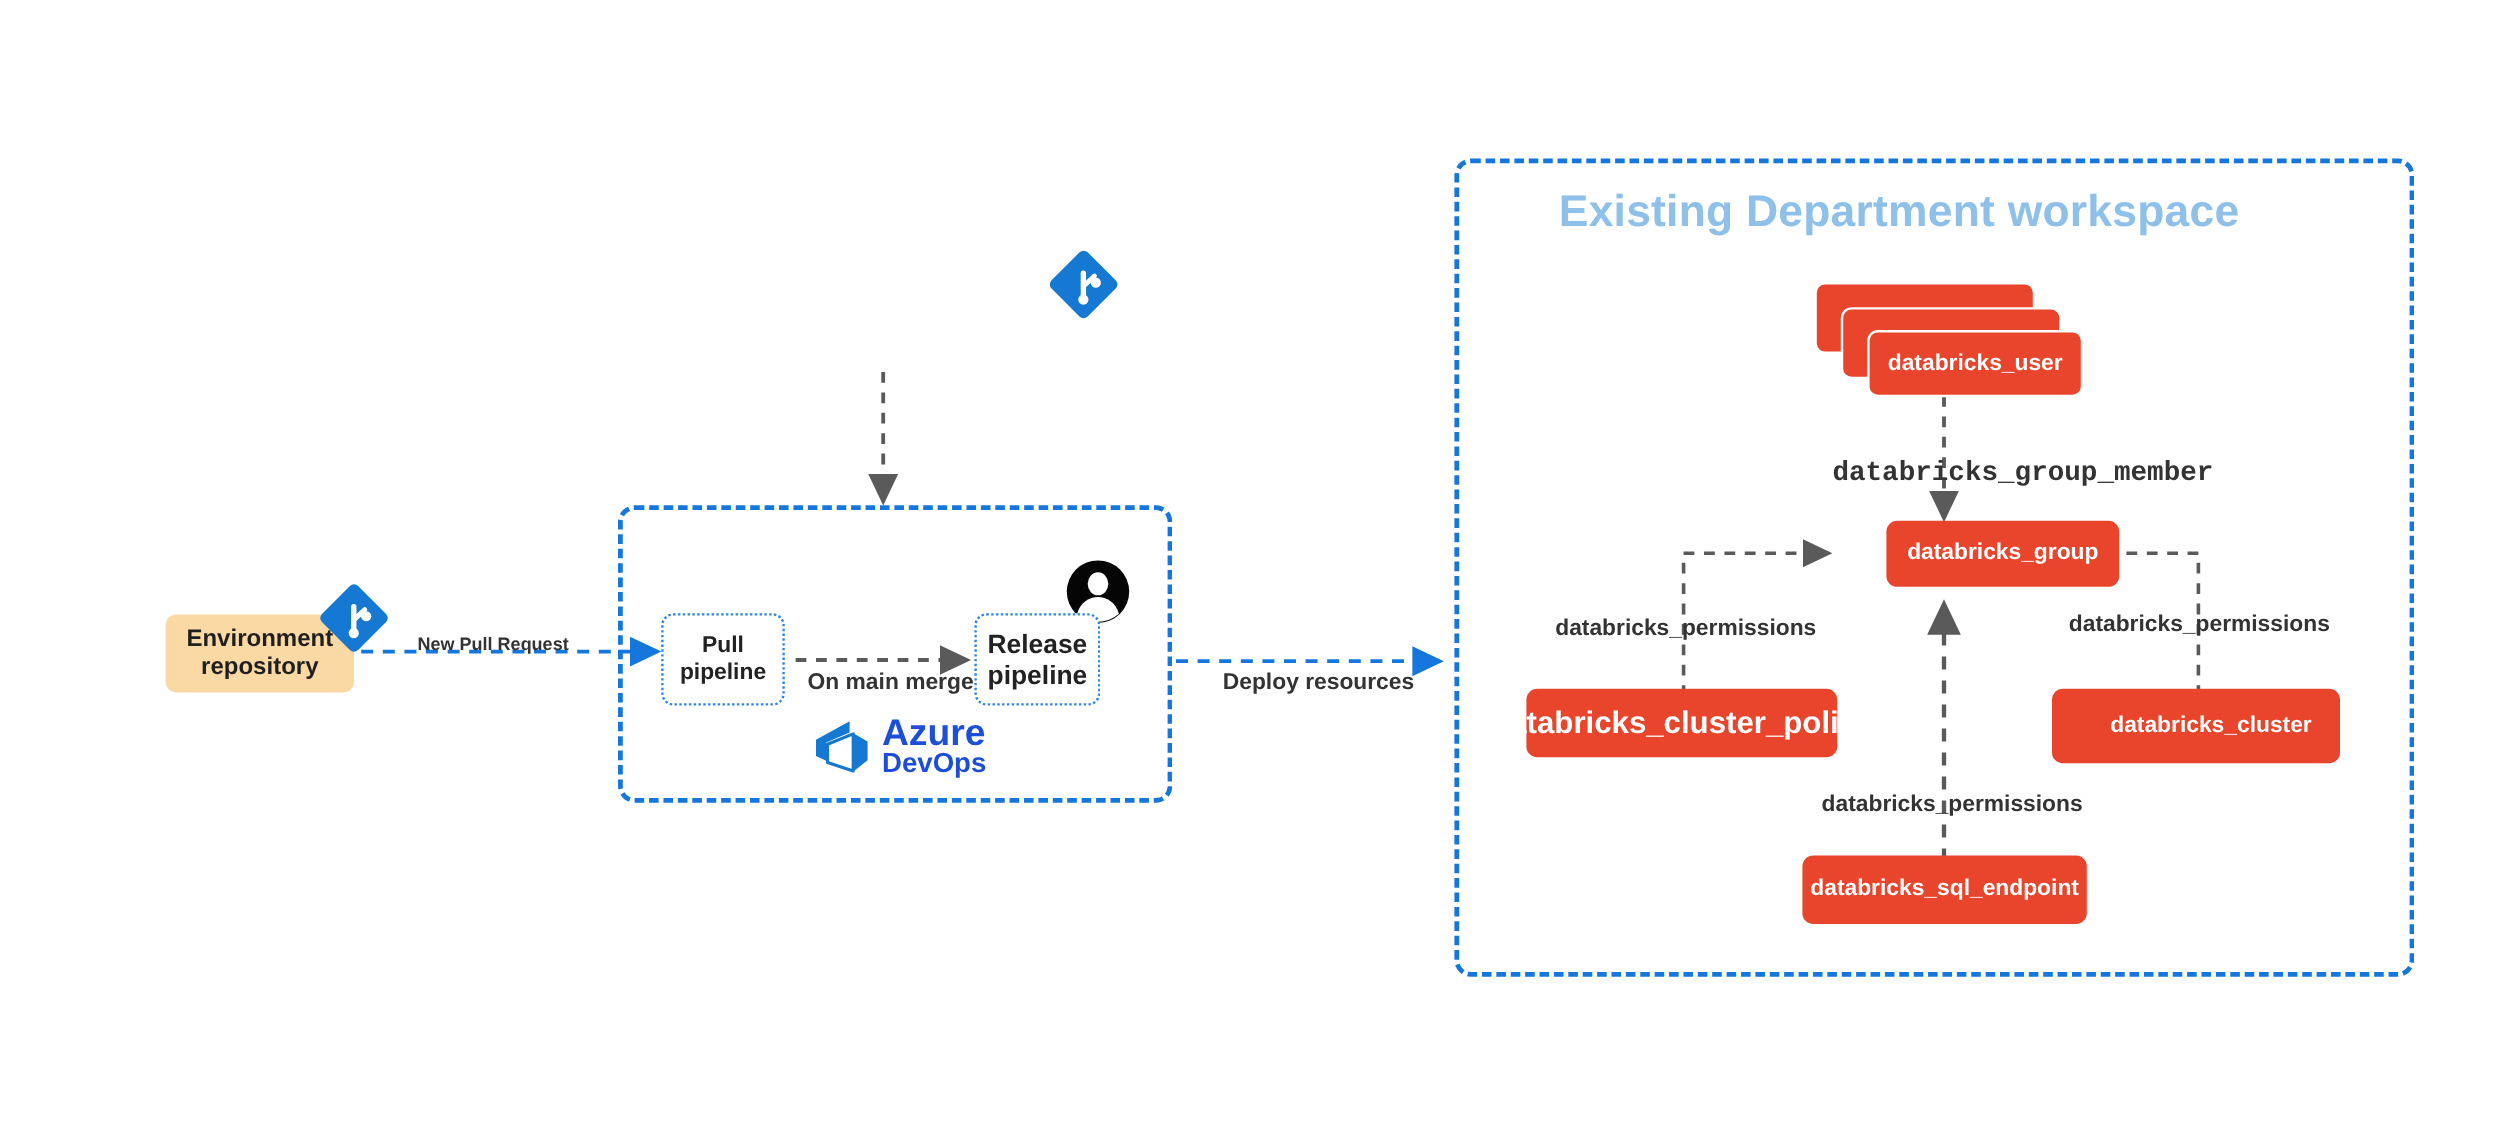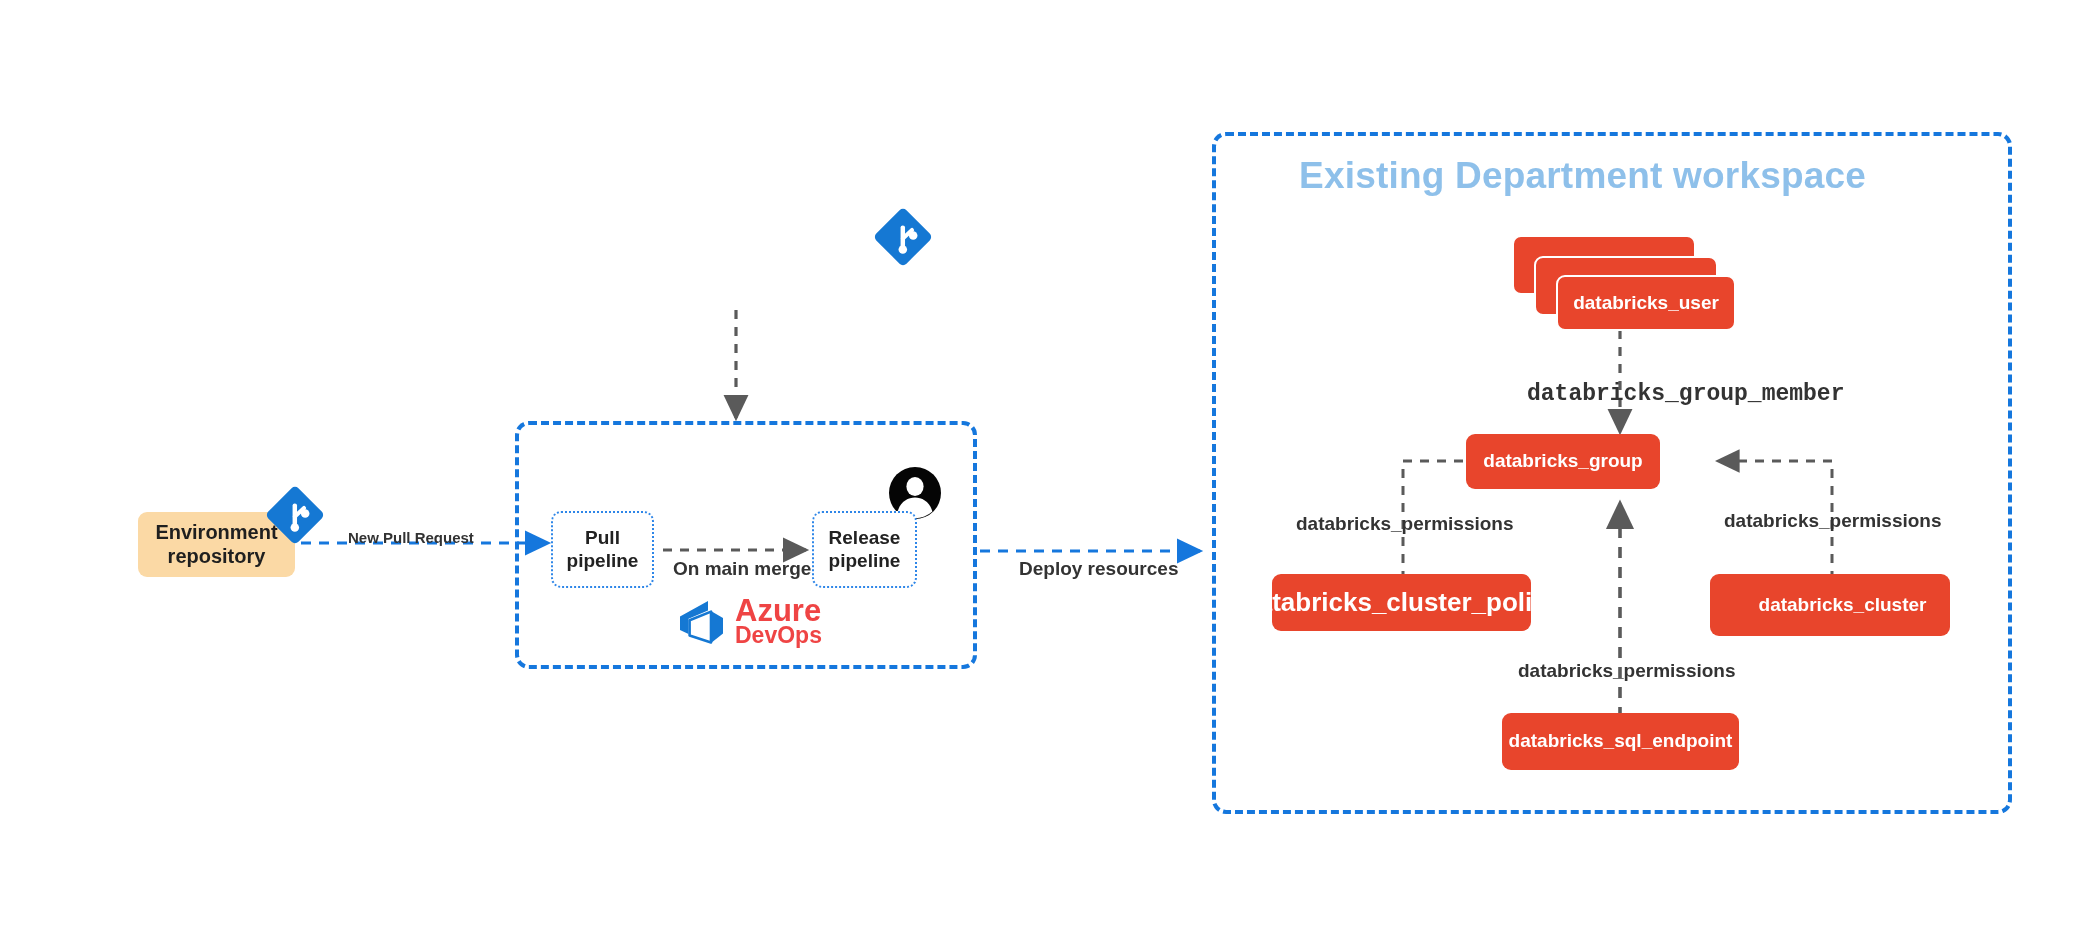--- a/index.html
+++ b/index.html
@@ -78,21 +78,21 @@
     letter-spacing:0.2px;
     text-align:center;
   }
 
   .azure-wordmark{
     position:absolute;
     display:flex;align-items:center;gap:7px;
   }
   .azure-text{
     display:flex;flex-direction:column;line-height:0.95;
-    color:#ef4444;font-weight:bold;
+    color:#1d4ed8;font-weight:bold;
   }
   .azure-text .a1{font-size:31px;}
   .azure-text .a2{font-size:23px;}
 
   svg{display:block;}
 </style>
 </head>
 <body>
 
 <div id="canvas">
@@ -162,21 +162,21 @@
       <ellipse cx="27" cy="20.5" rx="8.6" ry="9.6" fill="#ffffff"></ellipse>
       <path d="M9.6 45.5 C12.5 35.6 20 31.6 27 31.6 C34 31.6 41.5 35.6 44.4 45.5 A26 26 0 0 1 9.6 45.5 Z" fill="#ffffff"></path>
     </svg>
   </div>
 
   <div class="node pipe" style="left:551px;top:511px;width:103px;height:77px;font-size:19px;flex-direction:column;">
     <span>Pull</span>
     <span>pipeline</span>
   </div>
 
-  <div class="node pipe" style="left:812px;top:511px;width:105px;height:77px;font-size:19px;flex-direction:column;">
+  <div class="node pipe" style="left:812px;top:511px;width:105px;height:77px;font-size:22px;flex-direction:column;">
     <span>Release</span>
     <span>pipeline</span>
   </div>
 
   <div class="azure-wordmark" style="left:676px;top:596px;">
     <svg width="52" height="50" viewBox="0 0 52 50">
       <path d="M4 19.5 L32 4 L32 13.5 L12.5 21.8 L12.5 37 L4 33 Z" fill="#1578D3"></path>
       <path d="M14.8 24 L34.2 16.2 L34.2 43.5 L14.8 37.5 Z" fill="#ffffff"></path>
       <path d="M13.6 23.2 L35 14.6 L35 45.5 L13.6 38.4 Z" fill="none" stroke="#1578D3" stroke-width="2.6" stroke-linejoin="round"></path>
       <path d="M35.4 14.2 L47 21 L47 36.5 L35.4 45.8 Z" fill="#1578D3"></path>
@@ -198,21 +198,21 @@
   <div class="ws-title" style="left:1299px;top:155px;font-size:37px;">Existing Department workspace</div>
 
   <div class="res-stack-back abs" style="left:1512px;top:235px;width:180px;height:56px;"></div>
   <div class="res-stack-back abs" style="left:1534px;top:256px;width:180px;height:56px;"></div>
   <div class="node res" style="left:1556px;top:275px;width:180px;height:56px;font-size:19px;border:2px solid #ffffff;">
     <span>databricks_user</span>
   </div>
 
   <div class="edge-label" style="left:1527px;top:381px;font-size:23px;font-family:Liberation Mono, monospace;">databricks_group_member</div>
 
-  <div class="node res" style="left:1466px;top:434px;width:194px;height:55px;font-size:19px;">
+  <div class="node res" style="left:1572px;top:434px;width:194px;height:55px;font-size:19px;">
     <span>databricks_group</span>
   </div>
 
   <div class="edge-label" style="left:1296px;top:513px;font-size:19px;">databricks_permissions</div>
 
   <div class="edge-label" style="left:1724px;top:510px;font-size:19px;">databricks_permissions</div>
 
   <div class="node res" style="left:1272px;top:574px;width:259px;height:57px;font-size:26px;">
     <span>databricks_cluster_policy</span>
   </div>

